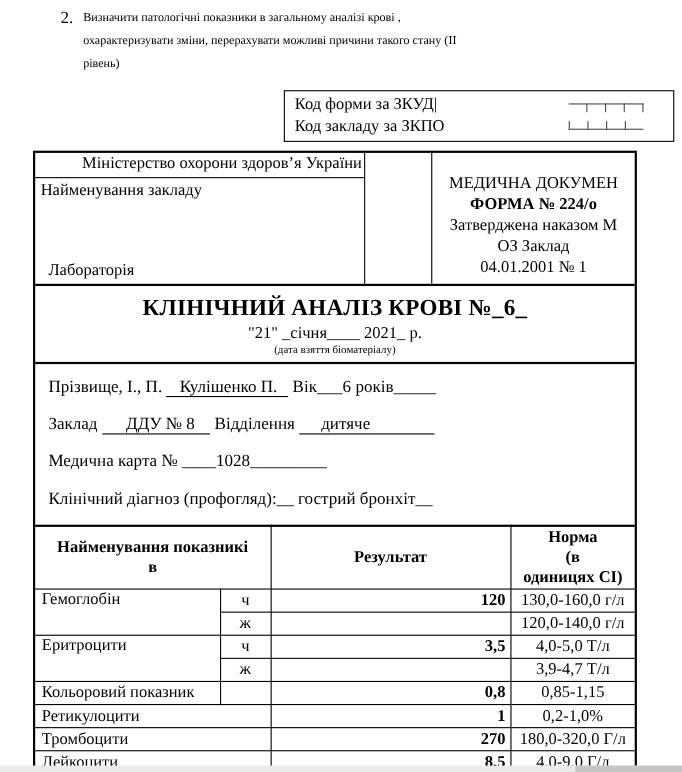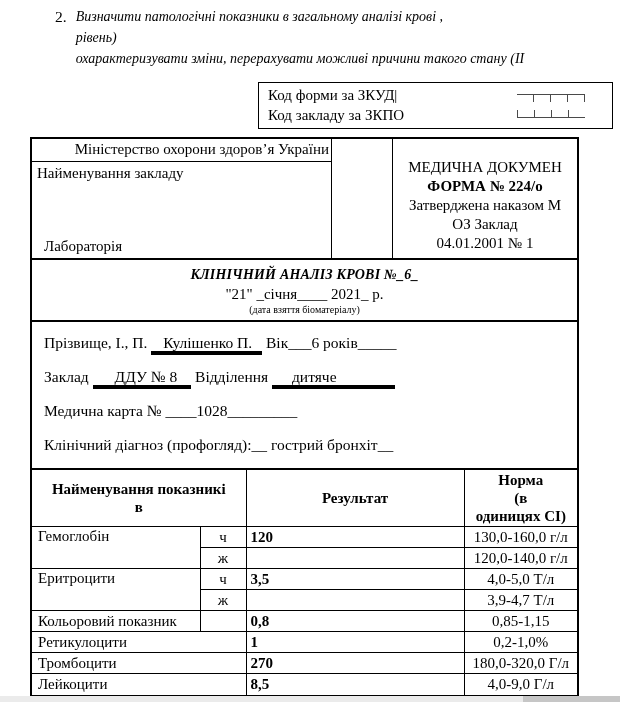--- a/index.html
+++ b/index.html
@@ -9,21 +9,21 @@
     background:#ffffff;
     color:#000;
     font-family:"Liberation Serif", serif;
     font-size:15px;
     overflow:hidden;
   }
 
   
   .task { position:absolute; left:55px; top:6px; width:540px; display:flex; gap:9px; }
   .task .num { font-size:15.5px; line-height:21px; }
-  .task .lines { font-size:14px; line-height:21px;font-style:italic; }
+  .task .lines { font-size:11px; line-height:21px; }
   .task .lines span { display:block; }
 
   
   .code-box {
     position:absolute; left:258px; top:82px; width:355px; height:47px;
     border:1.5px solid #000; padding:3px 9px 3px 9px;
     display:flex; flex-direction:column; justify-content:space-around;
   }
   .code-row { display:flex; align-items:center; justify-content:space-between; height:19px;gap:14px; }
   .code-row .lbl { font-size:15px; }
@@ -43,64 +43,64 @@
   .hd-left .ministry { text-align:right; padding:2px 2px 3px 2px; border-bottom:1.5px solid #000; }
   .hd-left .facility { padding:3px 4px 2px 5px; }
   .hd-left .spacer { flex:1; }
   .hd-left .lab { padding:0 0 3px 12px; }
   .hd-mid { border-right:1.5px solid #000; }
   .hd-right { text-align:center; padding:3px 4px 2px 4px; line-height:19px;margin-top:16px; }
   .hd-right .bold { font-weight:bold; }
 
   
   .title-sec { border-top:2px solid #000; text-align:center; padding:7px 0 5px 0; }
-  .title-sec .main { font-weight:bold; font-size:14px; letter-spacing:.2px;font-style:italic; }
+  .title-sec .main { font-weight:bold; font-size:21px; letter-spacing:.2px; }
   .title-sec .date { font-size:15px; margin-top:3px; }
   .title-sec .caption { font-size:10px; margin-top:1px; }
 
   
   .patient { border-top:2px solid #000; padding:10px 12px 10px 12px; font-size:15.5px; }
   .patient .line { margin-bottom:12px; line-height:22px; white-space:nowrap; }
   .patient .line:last-child { margin-bottom:2px; }
-  .u { border-bottom:4px solid #000000; }
+  .u { border-bottom:1px solid #000000; }
   .u-name { padding:0 10px 0 12px; }
   .u-fac  { padding:0 14px 0 22px; }
   .u-dep  { padding:0 58px 0 20px; }
 
   
   table.rt { border-collapse:collapse; width:100%; table-layout:fixed; border-top:2px solid #000;font-family:Liberation Serif, serif; }
   .rt col.c-name { width:168px; }
   .rt col.c-sex  { width:46px; }
   .rt col.c-res  { width:218px; }
   .rt th, .rt td { border:1.5px solid #000; font-size:15px; padding:1px 4px; }
   .rt tr > *:first-child { border-left:none; }
   .rt tr > *:last-child  { border-right:none; }
   .rt thead th { border-top:none; font-weight:bold; text-align:center; }
   .rt tbody tr:last-child > * { border-bottom:none; }
   .rt .h-name { height:56px; }
   .rt .h-name span, .rt .h-norm span { display:block; line-height:18px; }
   .rt td.name { text-align:left; padding-left:6px; height:21px; }
   .rt td.name.top { vertical-align:top; }
   .rt td.sex { text-align:center; }
-  .rt td.res { text-align:left; font-weight:bold; }
+  .rt td.res { text-align:right; font-weight:bold; }
   .rt td.norm { text-align:center; line-height:18px; }
 
   
   .bottom-bar { position:absolute; left:0; top:696px; width:620px; height:6px; }
   .bottom-bar .thumb { position:absolute; left:523px; top:0; width:97px; height:6px; }
 </style>
 </head>
 <body>
 
 <div class="task">
   <div class="num">2.</div>
   <div class="lines">
     <span>Визначити патологічні показники в загальному аналізі крові ,</span>
+    <span>охарактеризувати зміни, перерахувати можливі причини такого стану (ІІ</span>
     <span>рівень)</span>
-    <span>охарактеризувати зміни, перерахувати можливі причини такого стану (ІІ</span>
   </div>
 </div>
 
 <div class="code-box">
   <div class="code-row">
     <span class="lbl">Код форми за ЗКУД|</span>
     <span class="cells cells-top">
       <span class="c"></span>
         <span class="c"></span>
         <span class="c"></span>

